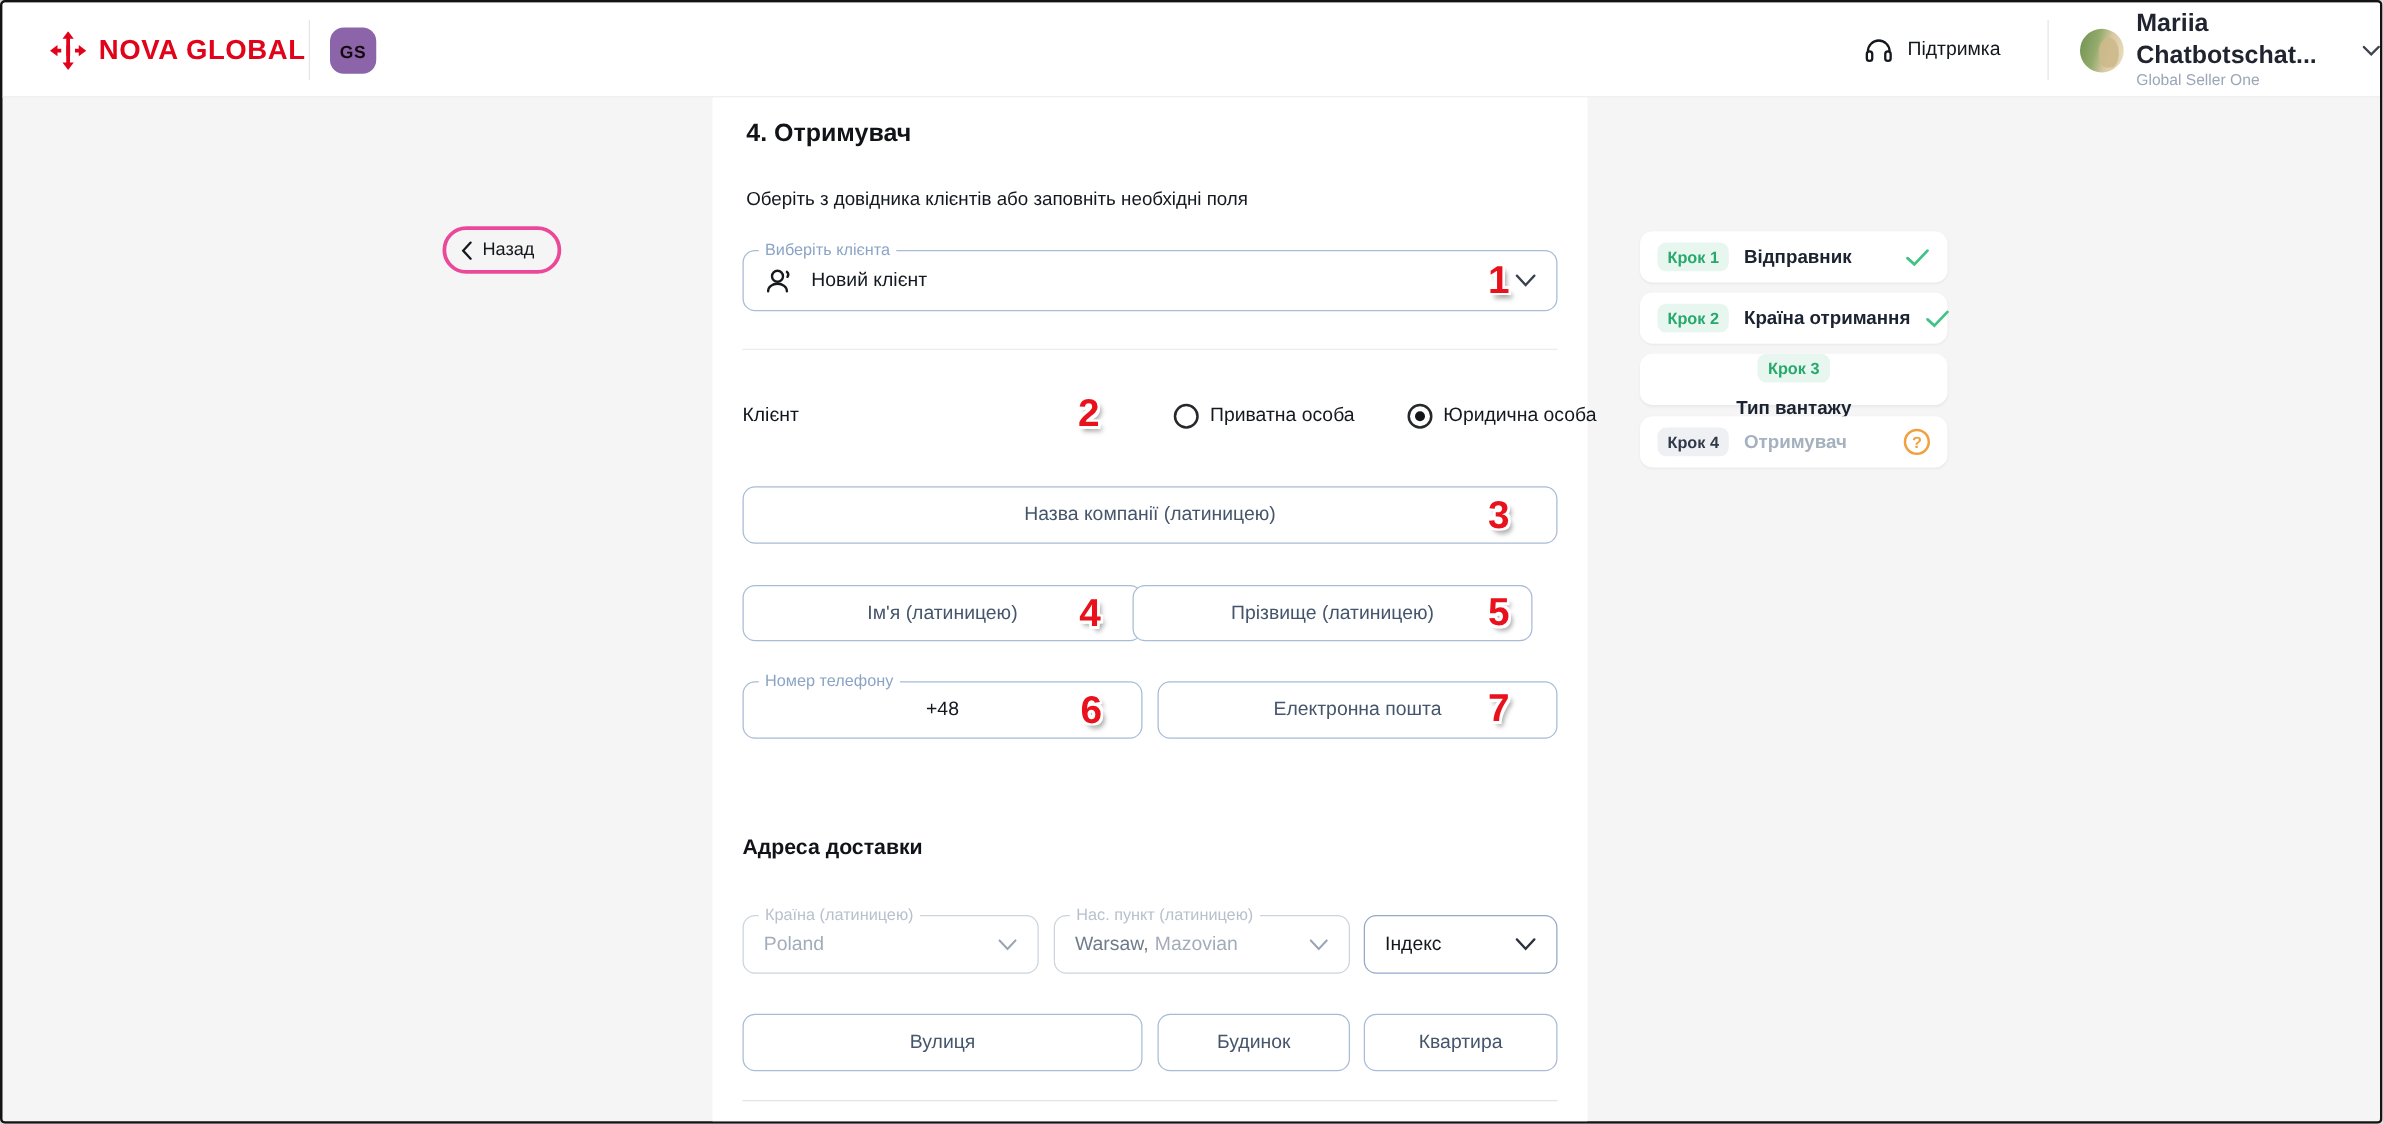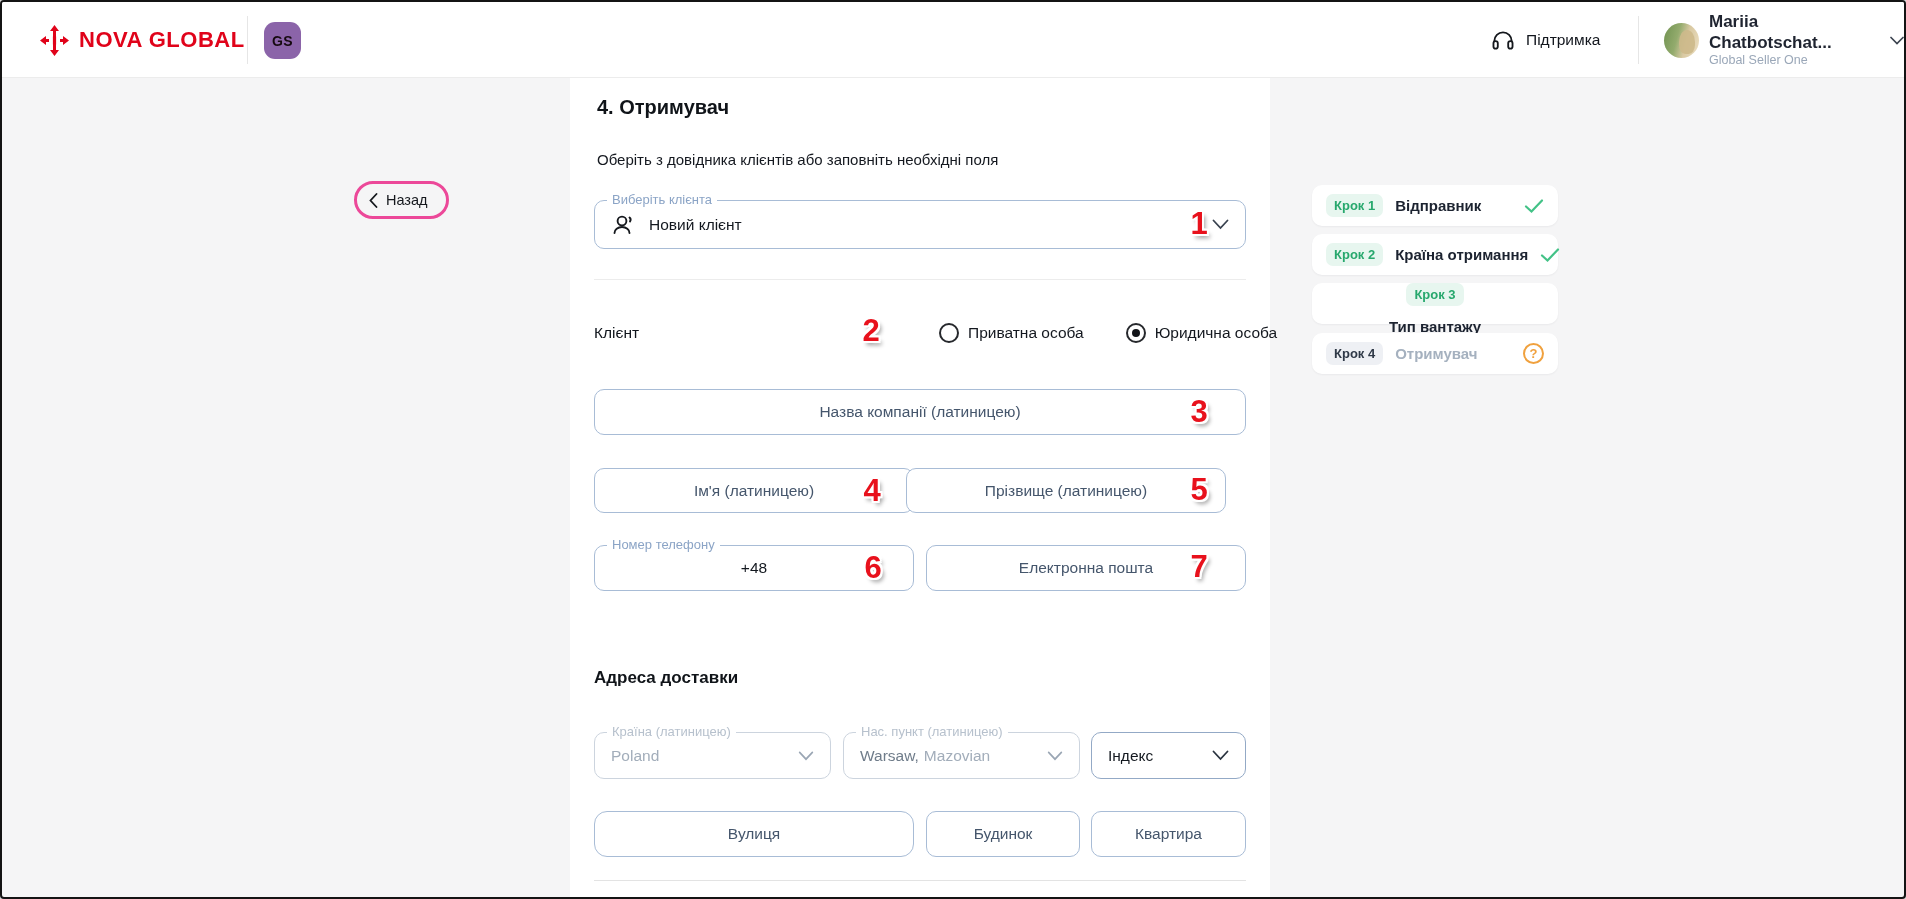--- a/index.html
+++ b/index.html
@@ -11,21 +11,21 @@
   .logo-wrap{position:absolute;left:38px;top:0;height:76px;display:flex;align-items:center;gap:10px;}
   .logo-text{font-size:22px;font-weight:800;letter-spacing:.5px;color:#e0031a;}
   .hdr-vdiv{position:absolute;left:245px;top:14px;height:48px;width:1px;background:#e6e6e6;}
   .gs-badge{position:absolute;left:262px;top:20px;width:37px;height:37px;border-radius:11px;background:#8b64a9;display:flex;align-items:center;justify-content:center;font-size:14px;font-weight:800;color:#15090f;letter-spacing:.5px;}
   .support{position:absolute;left:1488px;top:0;height:76px;display:flex;align-items:center;gap:10px;cursor:pointer;}
   .support-label{font-size:15.5px;color:#12161d;}
   .hdr-vdiv2{position:absolute;left:1636px;top:14px;height:48px;width:1px;background:#e6e6e6;}
   .user{position:absolute;left:1662px;top:0;height:76px;display:flex;align-items:center;gap:10px;cursor:pointer;}
   .avatar{width:35px;height:35px;border-radius:50%;background:linear-gradient(105deg,#6f9150 0%,#93ab6d 38%,#d9c9a2 62%,#ecdfc2 100%);position:relative;overflow:hidden;flex:0 0 auto;}
   .avatar::after{content:"";position:absolute;right:4px;top:7px;width:16px;height:24px;border-radius:50% 50% 40% 40%;background:#cdb98b;opacity:.9;}
-  .user-name{font-size:17px;font-weight:700;color:#1f2430;line-height:1.25;}
+  .user-name{font-size:20px;font-weight:700;color:#1f2430;line-height:1.25;}
   .user-org{font-size:12.5px;color:#9aa7b8;line-height:1.25;}
 
   
   .center-col{position:absolute;left:568px;top:76px;width:700px;height:823px;background:#fff;}
 
   
   .back-btn{position:absolute;left:352px;top:179px;height:38px;padding:0 18px 0 12px;border:3px solid #ec4899;border-radius:20px;background:transparent;display:flex;align-items:center;gap:8px;cursor:pointer;}
   .back-label{font-size:14.5px;color:#15181d;}
 
   
@@ -228,21 +228,21 @@
     <div class="inner">
       <span class="val">Індекс</span>
       <span class="chev">
         <svg width="17" height="11" viewBox="0 0 17 11" fill="none" stroke="#2a333f" stroke-width="1.8" stroke-linecap="round">
             <path d="M1.5 1.5 L8.5 9 L15.5 1.5"></path>
           </svg>
       </span>
     </div>
   </div>
 
-  <div class="fieldbox" style="left:592px;top:809px;width:320px;height:46px;border-radius:13px;">
+  <div class="fieldbox" style="left:592px;top:809px;width:320px;height:46px;">
     <div class="inner">
         <span class="ph">Вулиця</span>
       </div>
   </div>
   <div class="fieldbox" style="left:924px;top:809px;width:154px;height:46px;">
     <div class="inner">
         <span class="ph">Будинок</span>
       </div>
   </div>
   <div class="fieldbox" style="left:1089px;top:809px;width:155px;height:46px;">

